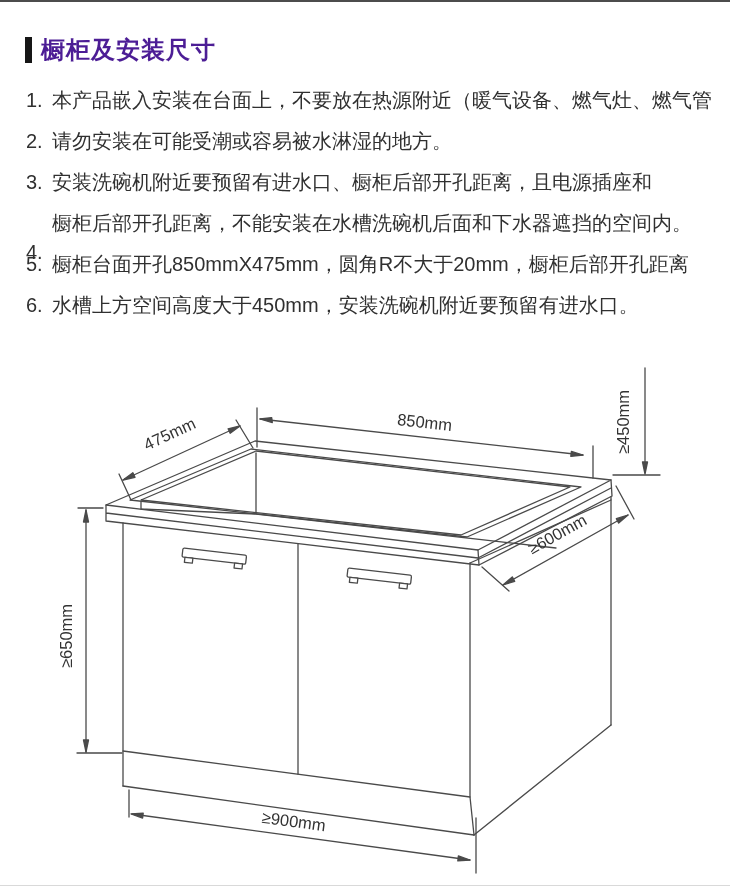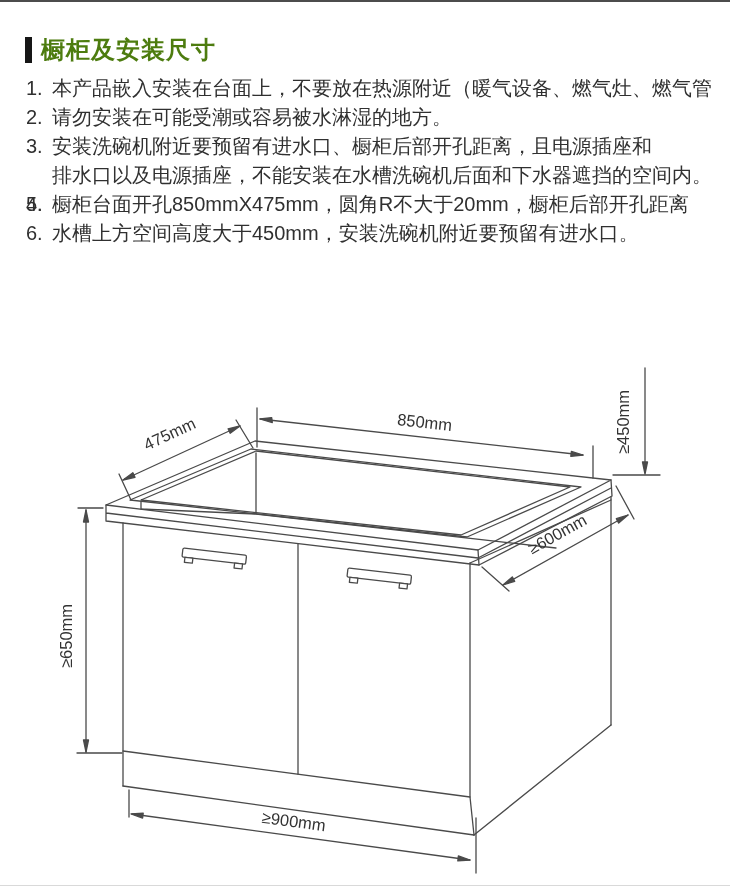--- a/index.html
+++ b/index.html
@@ -4,25 +4,25 @@
 <style>
   html,body{margin:0;padding:0;}
   body{
     width:730px;height:886px;background:#ffffff;position:relative;overflow:hidden;
     font-family:"Liberation Sans","DejaVu Sans",sans-serif;
   }
   .page{width:730px;height:886px;position:relative;border-top:2px solid #4c4c4c;box-sizing:border-box;}
   .page::after{content:"";position:absolute;left:0;right:0;bottom:0;border-bottom:1px solid #d9d9d9;}
   .header{position:absolute;left:25px;top:32px;display:flex;align-items:center;}
   .title-bar{width:7px;height:26px;background:#161616;margin-right:9px;}
-  .title{font-size:24px;font-weight:bold;color:#4d7c0f;letter-spacing:1px;white-space:nowrap;}
+  .title{font-size:24px;font-weight:bold;color:#4c1d95;letter-spacing:1px;white-space:nowrap;}
   .instructions{position:absolute;left:24px;top:72px;width:700px;color:#303030;}
   .item{position:relative;padding-left:28px;font-size:20px;line-height:29px;}
   .item .num{position:absolute;left:2px;top:0;}
-  .item .line{display:block;white-space:nowrap;}
+  .item .line{display:block;white-space:nowrap;margin-top:12px;}
   .diagram{position:absolute;left:0;top:356px;}
   svg text{fill:#333333;font-size:16.5px;font-family:"Liberation Sans","DejaVu Sans",sans-serif;}
 </style>
 </head>
 <body>
 
 <div class="page">
 
   <div class="header">
     <div class="title-bar"></div>
@@ -34,21 +34,21 @@
       <span class="num">1.</span>
       <span class="line">本产品嵌入安装在台面上，不要放在热源附近（暖气设备、燃气灶、燃气管</span>
     </div>
     <div class="item">
       <span class="num">2.</span>
       <span class="line">请勿安装在可能受潮或容易被水淋湿的地方。</span>
     </div>
     <div class="item">
       <span class="num">3.</span>
       <span class="line">安装洗碗机附近要预留有进水口、橱柜后部开孔距离，且电源插座和</span>
-      <span class="line">排水口以及电源插座，不能安装在水槽洗碗机后面和下水器遮挡的空间内。</span>
+      <span class="line">橱柜后部开孔距离，不能安装在水槽洗碗机后面和下水器遮挡的空间内。</span>
     </div>
     <div class="item">
       <span class="num">4.</span>
     </div>
     <div class="item">
       <span class="num">5.</span>
       <span class="line">橱柜台面开孔850mmX475mm，圆角R不大于20mm，橱柜后部开孔距离</span>
     </div>
     <div class="item">
       <span class="num">6.</span>

